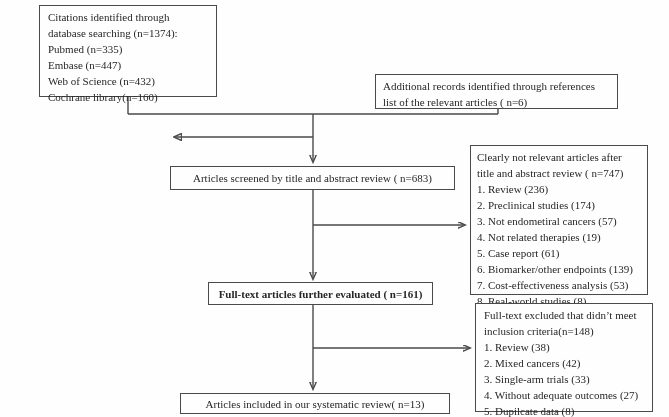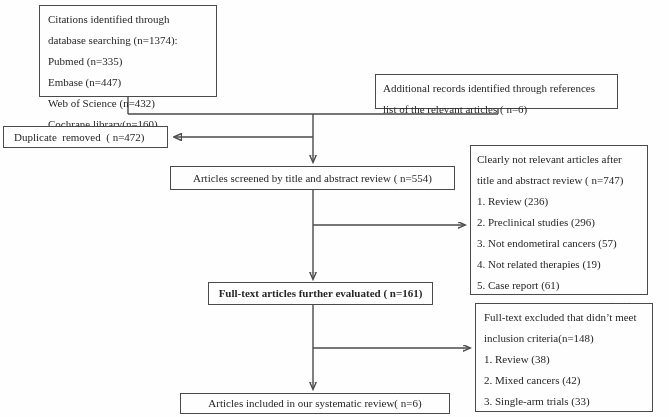--- a/index.html
+++ b/index.html
@@ -15,21 +15,21 @@
     font-family: "Liberation Serif", "DejaVu Serif", serif;
     color: #262626;
     overflow: hidden;
   }
   .box {
     position: absolute;
     box-sizing: border-box;
     border: 1.5px solid #4a4a4a;
     background: #fefefe;
     font-size: 11px;
-    line-height: 21px;
+    line-height: 16px;
     white-space: pre-wrap;
     color: #262626;
   }
   .box.multiline {
     padding: 3px 4px 2px 8px;
   }
   .box.centered {
     display: flex;
     align-items: center;
     justify-content: center;
@@ -85,40 +85,39 @@
   <div id="box-citations" class="box multiline">Citations identified through
 database searching (n=1374):
 Pubmed (n=335)
 Embase (n=447)
 Web of Science (n=432)
 Cochrane library(n=160)</div>
 
   <div id="box-additional" class="box multiline">Additional records identified through references
 list of the relevant articles ( n=6)</div>
 
-  <div id="box-duplicates" class="box leftline">Duplicate  removed  ( n=472)</div>
 
-  <div id="box-screened" class="box centered">Articles screened by title and abstract review ( n=554)</div>
+  <div id="box-screened" class="box centered">Articles screened by title and abstract review ( n=683)</div>
 
   <div id="box-notrelevant" class="box multiline">Clearly not relevant articles after
 title and abstract review ( n=747)
 1. Review (236)
-2. Preclinical studies (296)
+2. Preclinical studies (174)
 3. Not endometiral cancers (57)
 4. Not related therapies (19)
 5. Case report (61)
 6. Biomarker/other endpoints (139)
 7. Cost-effectiveness analysis (53)
 8. Real-world studies (8)</div>
 
   <div id="box-fulltext" class="box centered">Full-text articles further evaluated ( n=161)</div>
 
   <div id="box-ftexcluded" class="box multiline">Full-text excluded that didn’t meet
 inclusion criteria(n=148)
 1. Review (38)
 2. Mixed cancers (42)
 3. Single-arm trials (33)
 4. Without adequate outcomes (27)
 5. Dupilcate data (8)</div>
 
-  <div id="box-included" class="box centered">Articles included in our systematic review( n=6)</div>
+  <div id="box-included" class="box centered">Articles included in our systematic review( n=13)</div>
 
 </div>
 
 </body></html>

